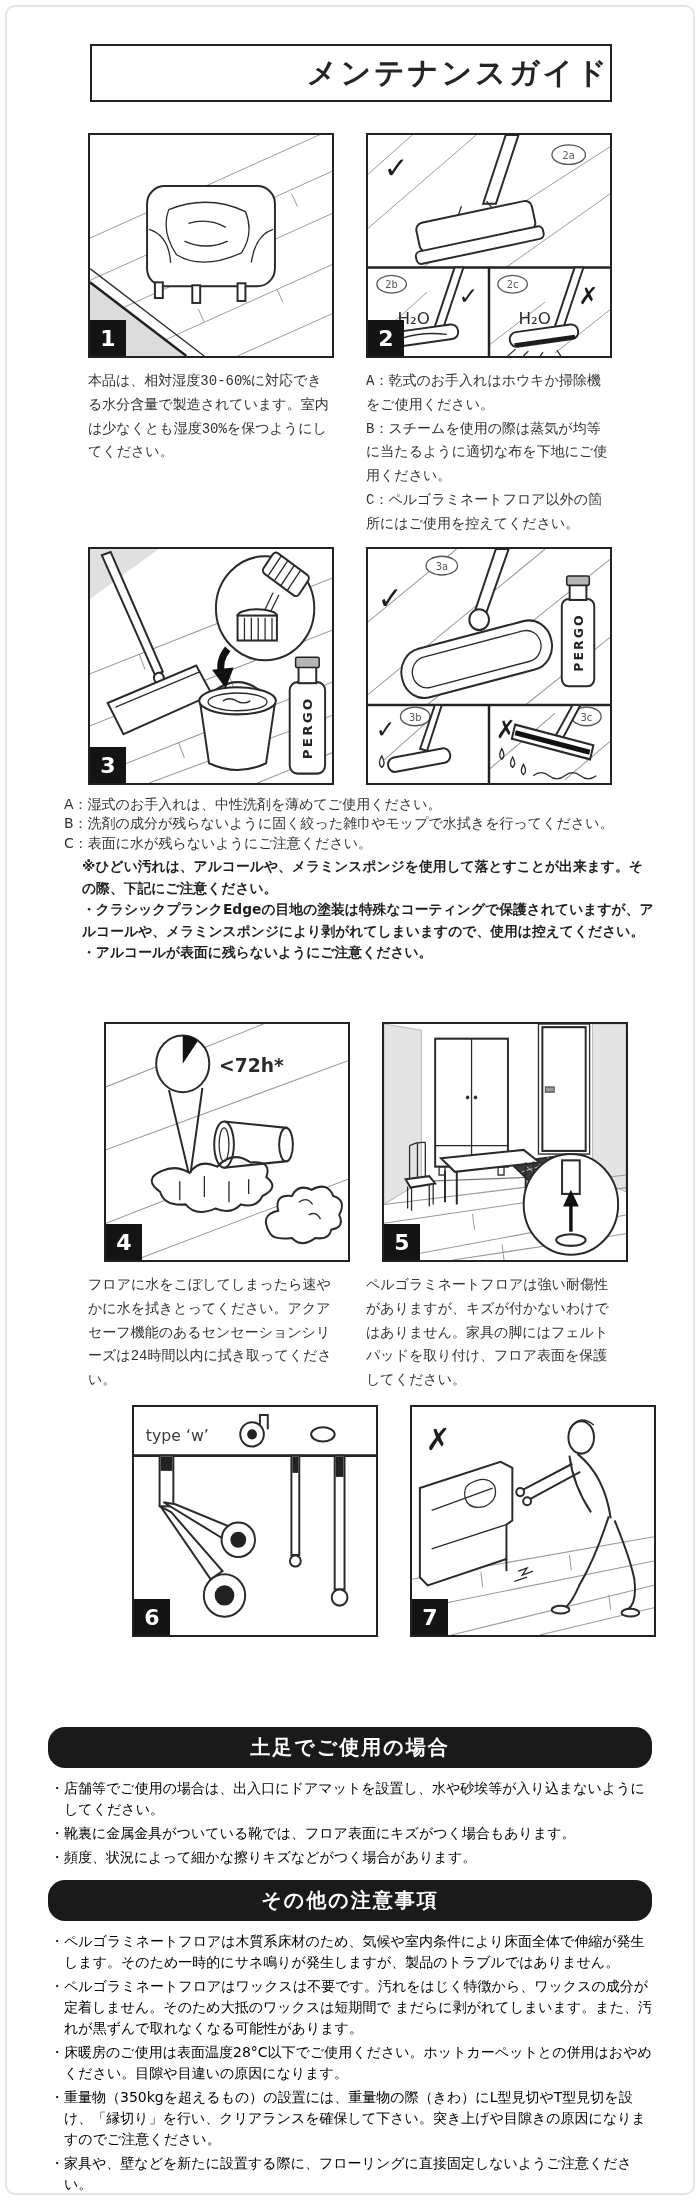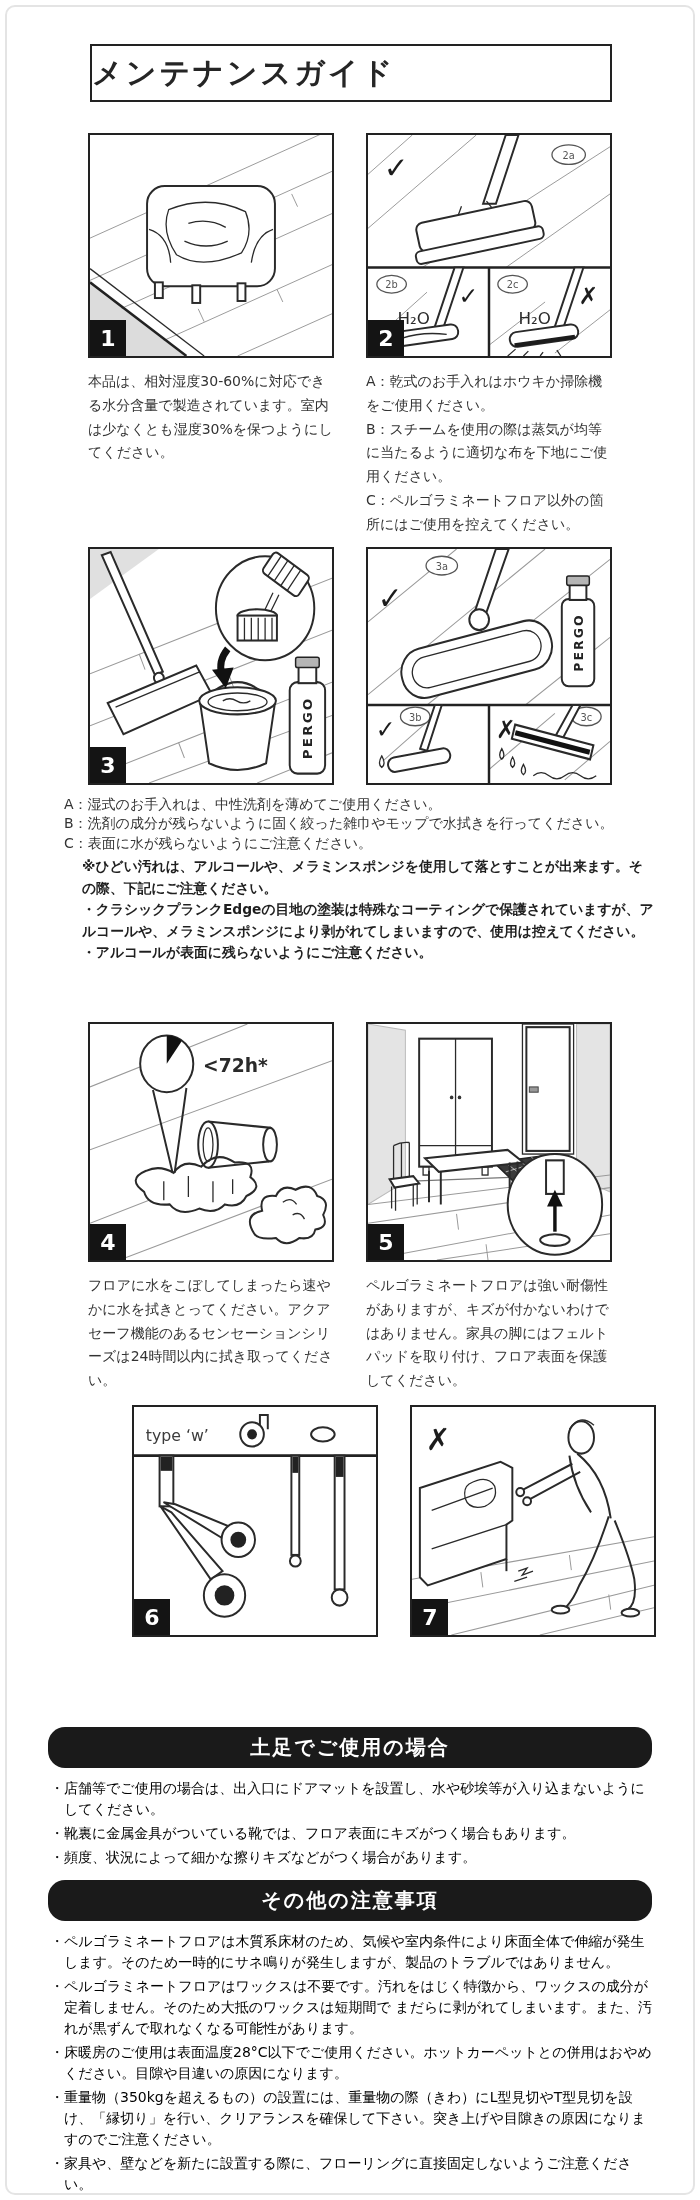--- a/index.html
+++ b/index.html
@@ -1,28 +1,28 @@
 <!DOCTYPE html>
 <html><head>
 <meta charset="utf-8">
 <style>
   html,body{margin:0;padding:0;background:#fff;}
   .page{position:relative;width:700px;height:2200px;background:#ffffff;margin:0 auto;
         font-family:"DejaVu Sans","Liberation Sans",sans-serif;color:#2a2a2a;overflow:hidden;}
   .frame{position:absolute;inset:5px;border:2px solid #e4e4e4;border-radius:10px;pointer-events:none;}
   .abs{position:absolute;}
   .title-box{left:90px;top:44px;width:518px;height:54px;border:2px solid #222;
-             display:flex;align-items:center;justify-content:flex-start;}
+             display:flex;align-items:center;justify-content:flex-end;}
   .title-box h1{margin:0;font-size:30px;font-weight:bold;letter-spacing:3px;color:#252525;}
   .row{left:88px;width:524px;display:flex;gap:32px;}
   .panel{position:relative;flex:1;border:2px solid #222;background:#fff;overflow:hidden;}
   .panel svg{position:absolute;inset:0;width:100%;height:100%;}
   .num-badge{position:absolute;left:0;bottom:0;width:36px;height:36px;background:#141414;color:#fff;
              font-size:22px;font-weight:bold;display:flex;align-items:center;justify-content:center;z-index:3;}
-  .cap-row{left:88px;width:524px;display:flex;gap:32px;}
+  .cap-row{left:88px;width:524px;display:flex;gap:32px;font-family:Liberation Mono, monospace;}
   .cap{flex:1;font-size:14px;line-height:1.7;color:#333;}
   .preline{white-space:pre-line;}
   .wide-text{left:64px;width:574px;font-size:14px;line-height:1.38;color:#333;}
   .note-text{left:82px;width:574px;font-size:13.8px;line-height:1.56;font-weight:bold;color:#1f1f1f;white-space:pre-line;}
   .sec-header{left:48px;width:604px;height:41px;background:#1a1a1a;color:#fff;
               display:flex;align-items:center;justify-content:center;border-radius:17px;}
   .sec-header h2{margin:0;font-size:20px;font-weight:bold;letter-spacing:2px;}
   .bullets{left:50px;width:602px;}
   .bullets p{margin:0 0 3px 0;padding-left:1em;text-indent:-1em;font-size:14px;line-height:1.5;color:#000000;}
   svg text{font-family:"DejaVu Sans","Liberation Sans",sans-serif;}
@@ -221,21 +221,21 @@
     </div>
   </div>
 
   <div class="abs wide-text preline" style="top:795px;">A：湿式のお手入れは、中性洗剤を薄めてご使用ください。
 B：洗剤の成分が残らないように固く絞った雑巾やモップで水拭きを行ってください。
 C：表面に水が残らないようにご注意ください。</div>
   <div class="abs note-text" style="top:856px;">※ひどい汚れは、アルコールや、メラミンスポンジを使用して落とすことが出来ます。その際、下記にご注意ください。
 ・クラシックプランクEdgeの目地の塗装は特殊なコーティングで保護されていますが、アルコールや、メラミンスポンジにより剥がれてしまいますので、使用は控えてください。
 ・アルコールが表面に残らないようにご注意ください。</div>
 
-  <div class="abs row" style="top:1022px;height:240px;">
+  <div class="abs row" style="top:1022px;height:240px;margin-left:16px;">
     <div class="panel">
       <svg viewBox="0 0 246 225" preserveAspectRatio="none">
         <g class="floor">
           <path d="M0,120 L246,35 M0,60 L160,0 M30,225 L246,148 M0,190 L60,168"></path>
         </g>
         <g>
           <circle cx="78" cy="38" r="27" class="inkf" stroke-width="2.5"></circle>
           <path d="M78,38 L78,11 A27,27 0 0 1 93.5,15.9 Z" fill="#111" stroke="none"></path>
         </g>
         <text x="115" y="46" font-size="19" font-weight="600" fill="#2a2a2a">&lt;72h*</text>

